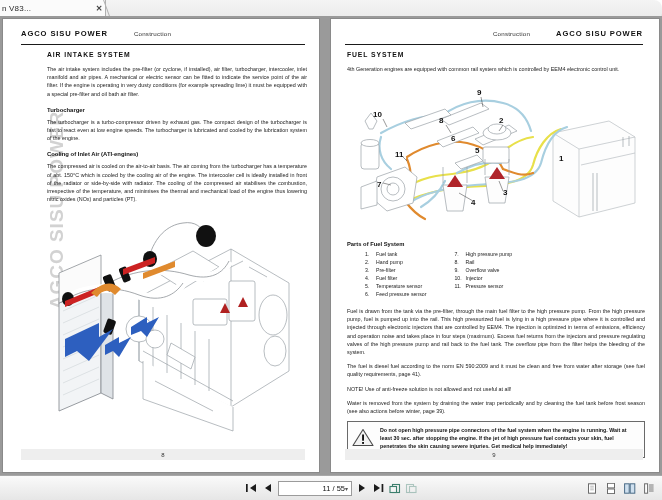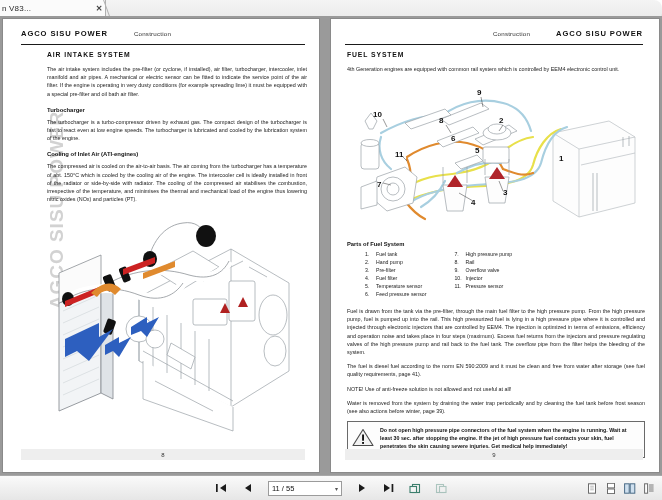--- a/index.html
+++ b/index.html
@@ -138,21 +138,21 @@
 
   
   #toolbar {
     position: absolute; left: 0; top: 475px;
     width: 662px; height: 25px;
     background: linear-gradient(#fafafa, #e6e6e6);
     border-top: 1px solid #a8a8a8;
     display: flex; align-items: center;
   }
   #nav-group {
-    margin: 4px auto; display: flex; align-items: center; gap: 11px;
+    margin: 4px auto; display: flex; align-items: center; gap: 1px; text-align: right;
   }
   .tb-btn {
     width: 15px; height: 15px;
     display: flex; align-items: center; justify-content: center;
     cursor: pointer; color: #1c1c1c;
   }
   .tb-btn.dim { opacity: .38; }
   #page-box {
     width: 74px; height: 15px;
     border: 1px solid #9b9b9b; background: #fff;

